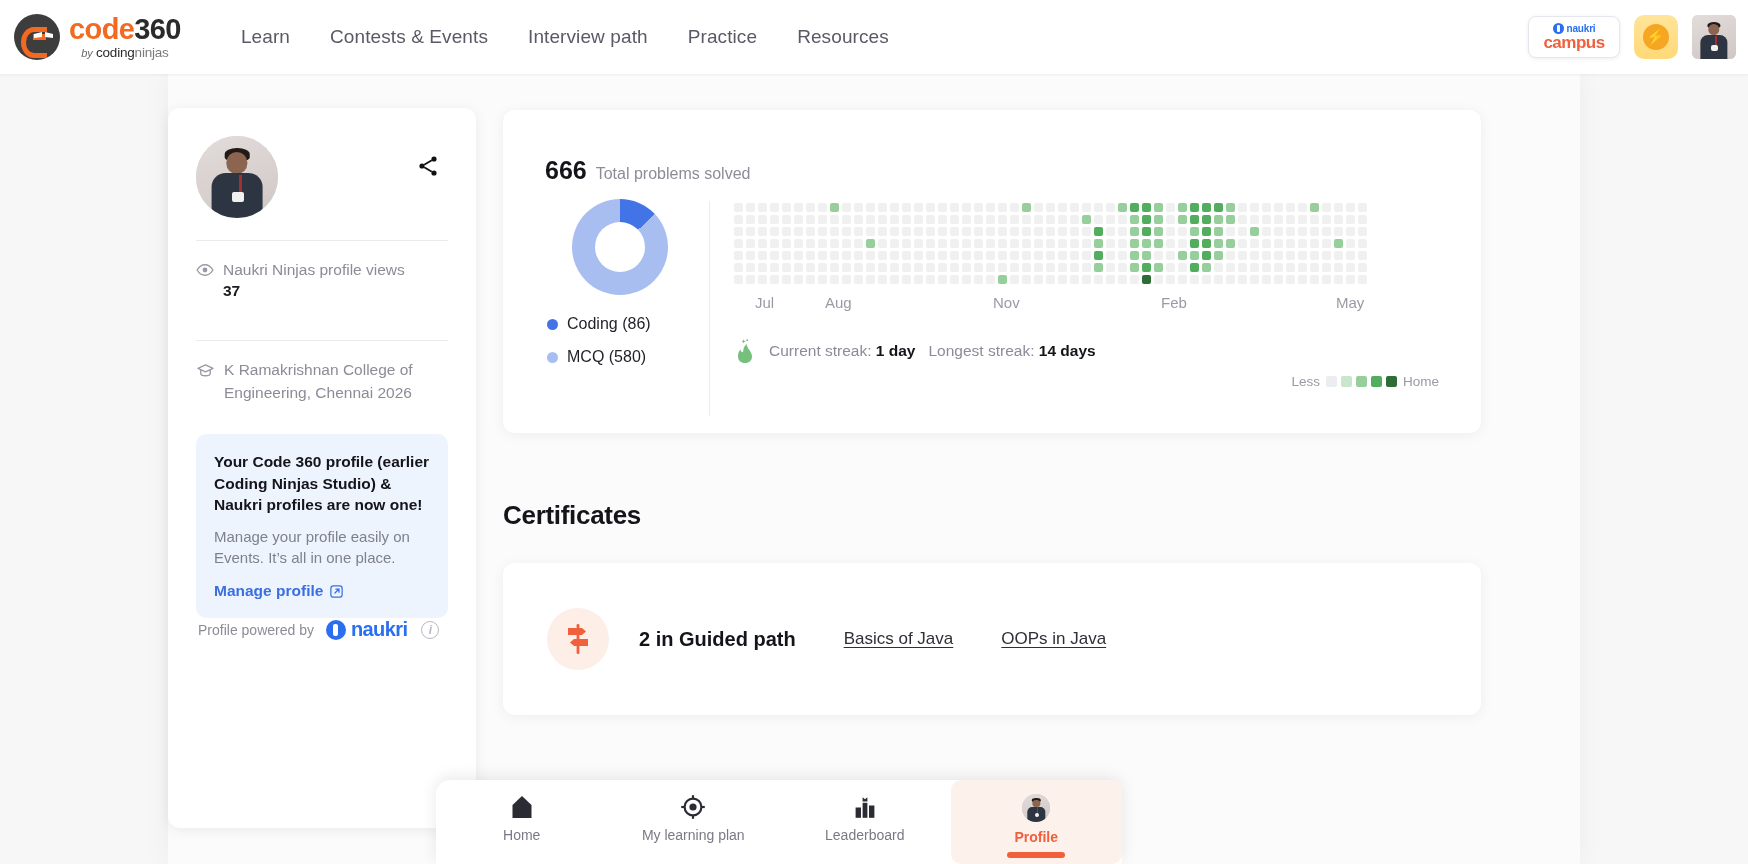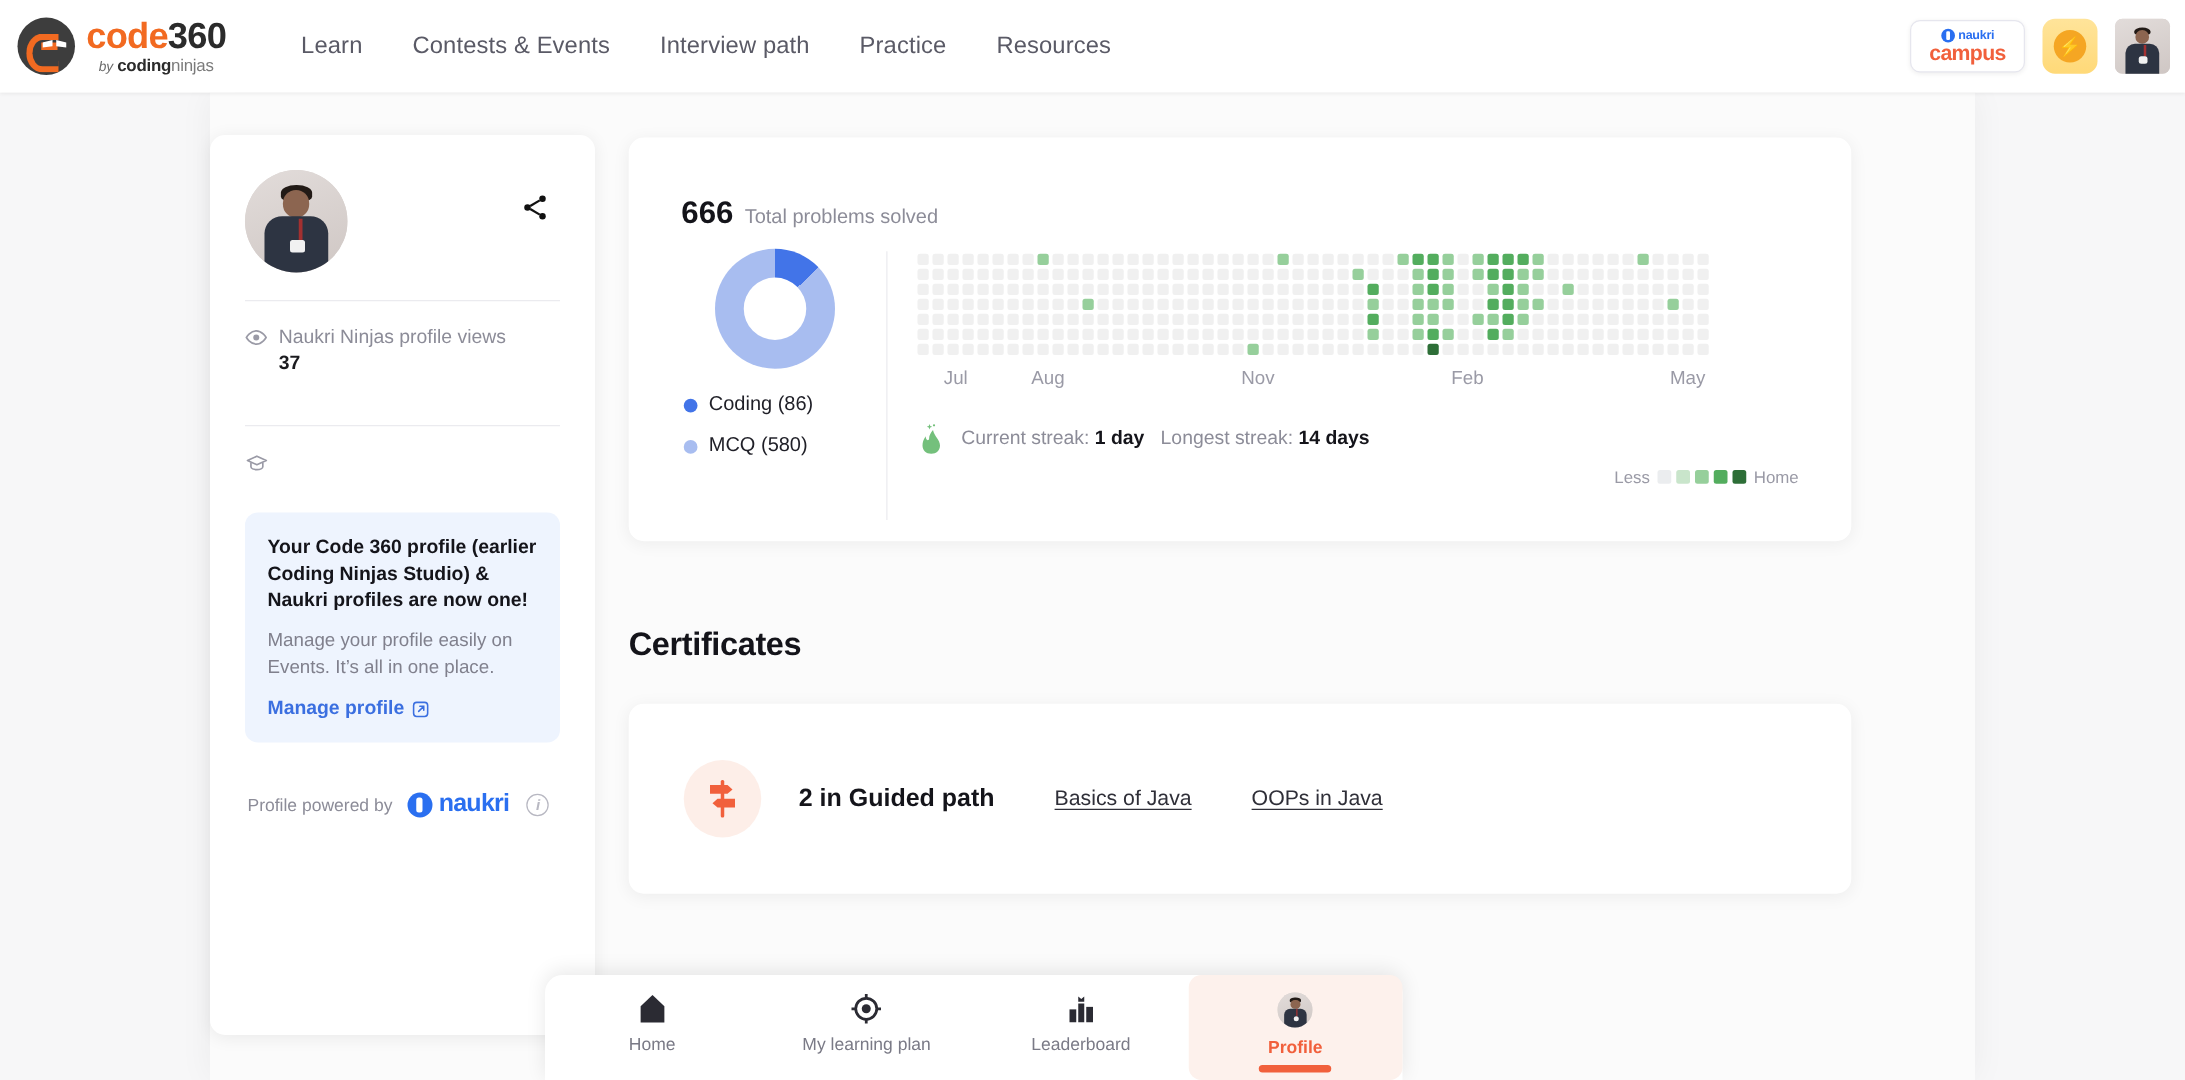--- a/index.html
+++ b/index.html
@@ -36,21 +36,21 @@
   .logo-eyes {
     position: absolute; left: 20px; top: 18px; width: 20px; height: 10px;
     z-index: 3;
   }
   .logo-text { margin-left: 9px; line-height: 1; }
   .logo-l1 { font-size: 29px; font-weight: 700; letter-spacing: -.6px; }
   .logo-l1 .c360 { color: #2b2b2b; }
   .logo-l1 .ccode { color: #f26a21; }
   .logo-l2 { font-size: 13.5px; margin-top: 2px; letter-spacing: -.2px; }
   .logo-l2 .by { color: #6b6b6b; font-style: italic; font-size: 11px; }
-  .logo-l2 .b1 { color: #2b2b2b; font-weight: 700; }
+  .logo-l2 .b1 { color: #2b2b2b; font-weight: 400; }
   .logo-l2 .b2 { color: #7b7b7b; font-weight: 400; }
 
   .nav-links { display: flex; align-items: center; margin-left: 60px; gap: 40px; }
   .nav-link {
     font-size: 19px; color: #5a5a66; cursor: pointer; white-space: nowrap;
     letter-spacing: .1px;
   }
   .nav-right {
     position: absolute; right: 12px; top: 0; height: 74px;
     display: flex; align-items: center; gap: 14px;
@@ -153,21 +153,21 @@
     font-size: 15.5px; font-weight: 700; color: #14141a; line-height: 1.38;
   }
   .promo-body {
     font-size: 15px; color: #80808d; line-height: 1.42; margin-top: 10px;
   }
   .promo-link {
     display: inline-flex; align-items: center; gap: 6px; margin-top: 14px;
     font-size: 15.5px; font-weight: 700; color: #3b6fe0; cursor: pointer;
   }
   .powered {
-    display: flex; align-items: center; gap: 12px; margin-top: 38px;
+    display: flex; align-items: center; gap: 12px; 
     padding-left: 2px;
   }
   .powered-label { font-size: 14px; color: #8c8c98; }
   .naukri-logo { display: flex; align-items: center; gap: 5px; }
   .naukri-big {
     width: 20px; height: 20px; border-radius: 50%; background: #2a6ff0; position: relative;
   }
   .naukri-big::after {
     content: ""; position: absolute; left: 7px; top: 4px;
     width: 5px; height: 12px; background: #fff; border-radius: 2px;
@@ -354,20 +354,21 @@
     </div>
   </div>
 
   <div class="divider"></div>
 
   <div class="side-row">
     <svg class="side-row-icon" width="19" height="19" viewBox="0 0 24 24">
       <path d="M12 5 2.5 9.3 12 13.6 21.5 9.3 12 5z" fill="none" stroke="#9a9aa6" stroke-width="1.7" stroke-linejoin="round"></path>
       <path d="M6 11.3v4.4c0 1.6 2.7 2.9 6 2.9s6-1.3 6-2.9v-4.4" fill="none" stroke="#9a9aa6" stroke-width="1.7"></path>
     </svg>
+    <div class="side-row-text">K Ramakrishnan College of Engineering, Chennai 2026</div>
   </div>
 
   <div class="promo">
     <div class="promo-title">Your Code 360 profile (earlier Coding Ninjas Studio) &amp; Naukri profiles are now one!</div>
     <div class="promo-body">Manage your profile easily on Events. It’s all in one place.</div>
     <div class="promo-link">
       <span>Manage profile</span>
       <svg width="15" height="15" viewBox="0 0 24 24">
         <rect x="3" y="3" width="18" height="18" rx="4" fill="none" stroke="#3b6fe0" stroke-width="2"></rect>
         <path d="M9.5 14.5 16 8M11 8h5v5" fill="none" stroke="#3b6fe0" stroke-width="2" stroke-linecap="round"></path>

